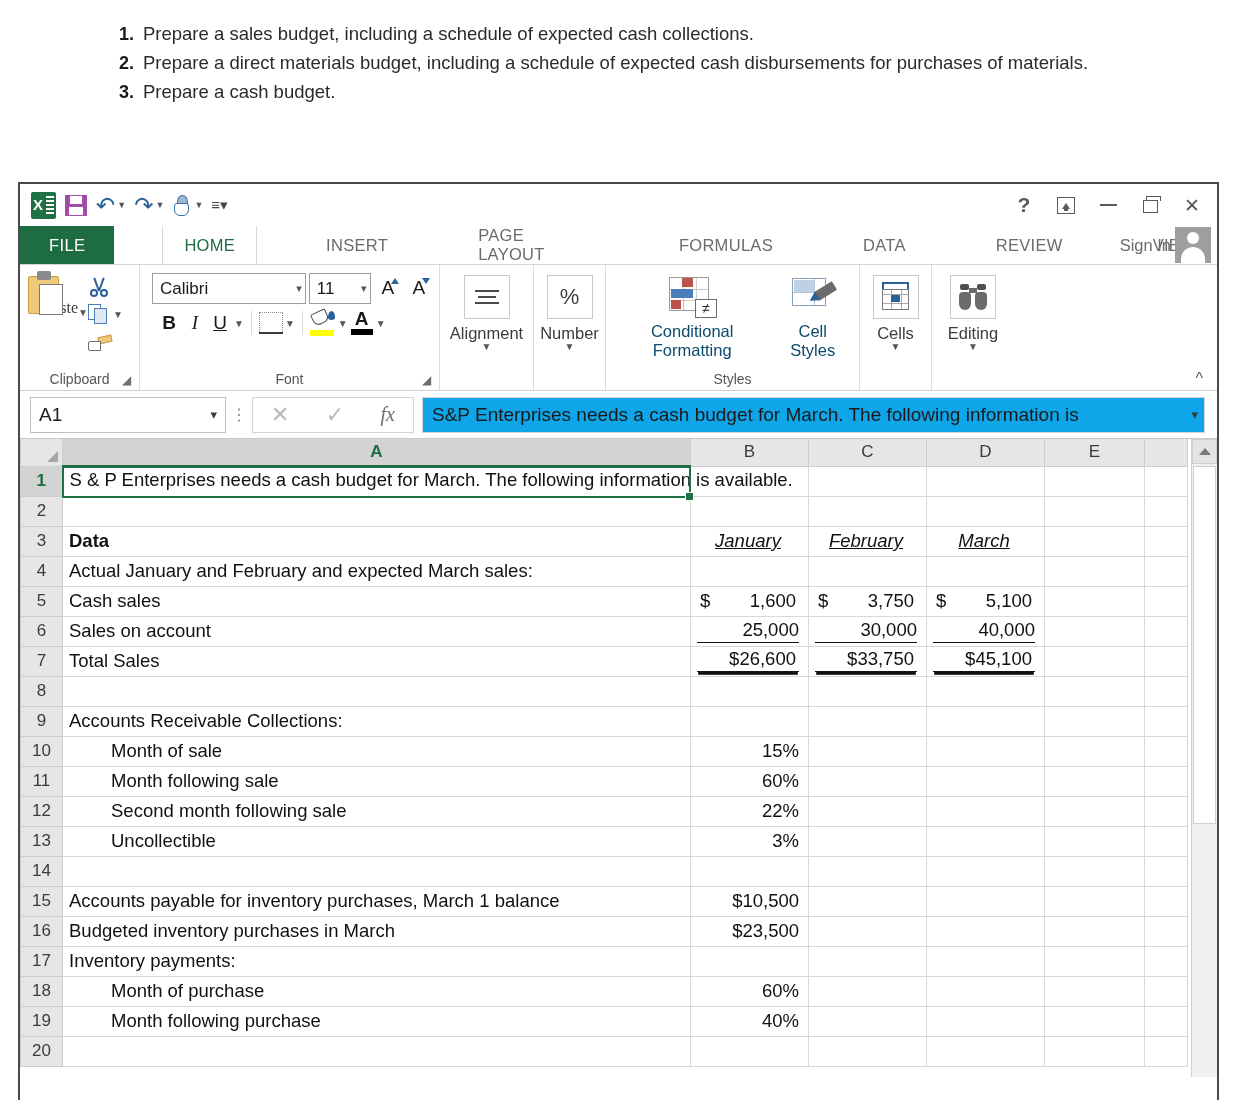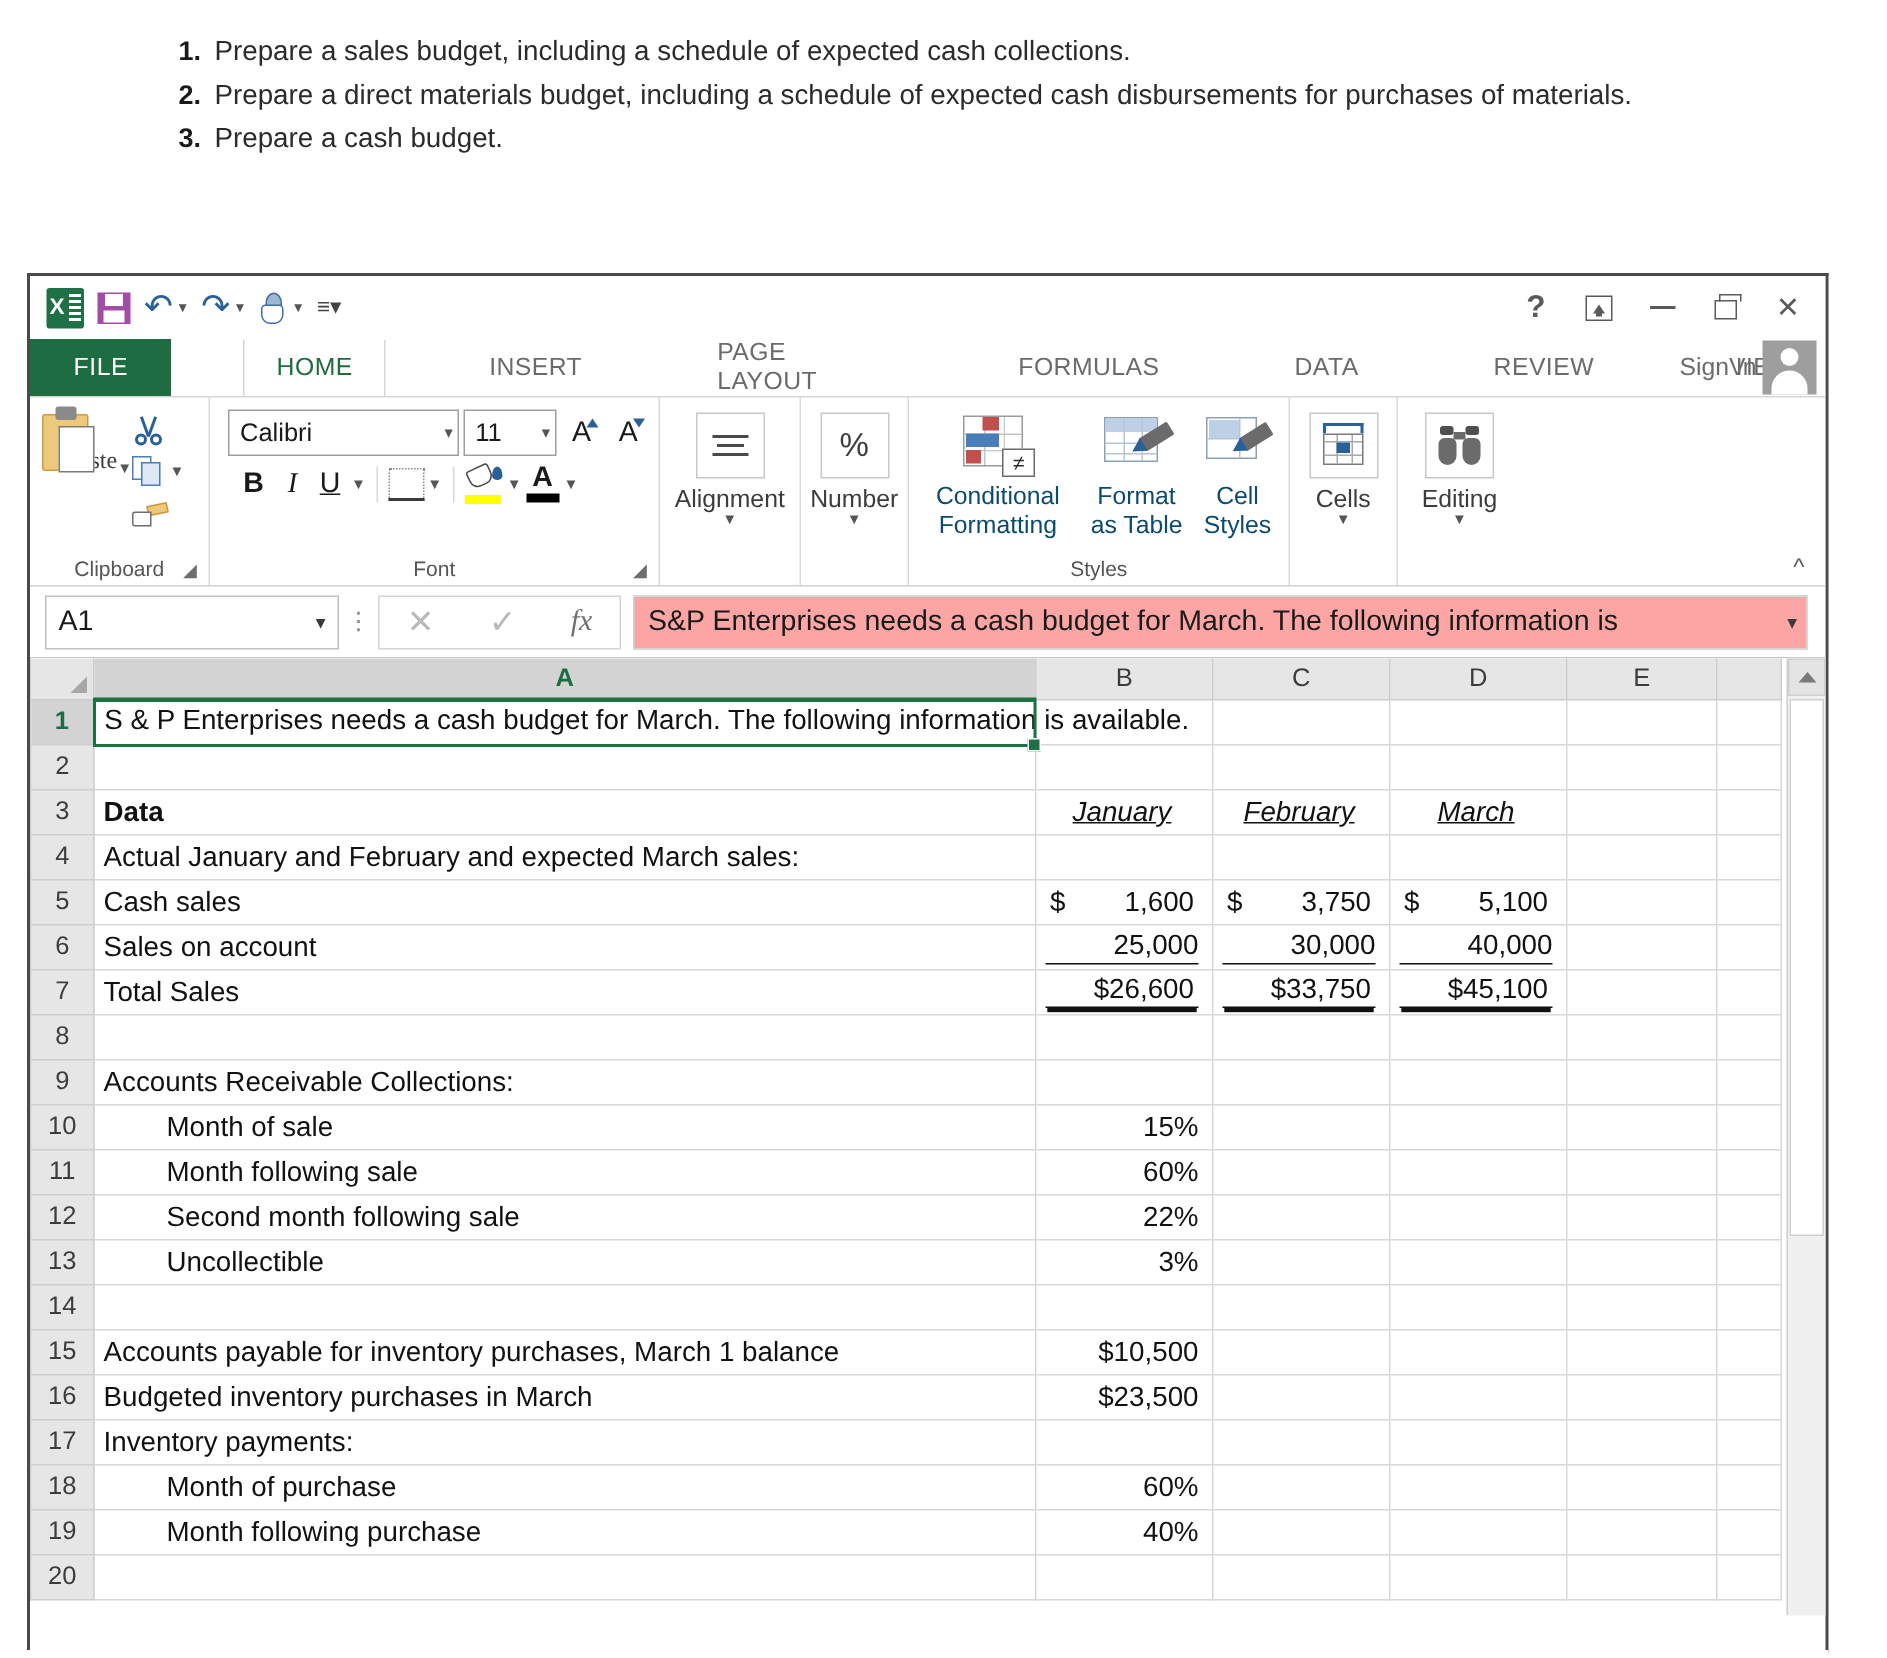--- a/index.html
+++ b/index.html
@@ -414,21 +414,21 @@
   .brush-ico .b {
     position: absolute; left: 0px; top: 7px;
     width: 13px; height: 10px;
     background: #ffffff;
     border: 1.4px solid #6e6e6e;
     border-radius: 2px 0 0 2px;
   }
 
   
   #grp-font { width: 300px; }
-  .font-row1 { display: flex; align-items: center; gap: 3px; padding: 4px 0 0 6px; }
+  .font-row1 { display: flex; align-items: flex-start; gap: 3px; padding: 4px 0 0 6px; }
   .combo {
     height: 31px;
     border: 1px solid #9e9e9e;
     background: #ffffff;
     display: flex;
     align-items: center;
     padding: 0 3px 0 7px;
     font-size: 17px;
     color: #1a1a1a;
     justify-content: space-between;
@@ -726,21 +726,21 @@
     border: 1px solid #d4d4d4;
     display: flex; align-items: center; justify-content: space-around;
     background: #ffffff;
   }
   .fb-x { color: #b9b9b9; font-size: 22px; }
   .fb-check { color: #b9b9b9; font-size: 22px; }
   .fb-fx { color: #6f6f6f; font-size: 20px; font-style: italic; font-family: "Liberation Serif", serif; }
   .fb-input {
     flex: 1; height: 36px;
     border: 1px solid #d4d4d4;
-    background: #fca5a5;
+    background: #0ea5e9;
     margin-left: 8px;
     display: flex; align-items: center;
     padding: 0 6px 0 9px;
     font-size: 19px; color: #1a1a1a;
     justify-content: space-between;
   }
   .fb-input .fb-caret { font-size: 13px; color: #3a3a3a; }
 
   
   .gridwrap {
@@ -1089,33 +1089,20 @@
           <span class="cf-ico">
             <span class="g"></span>
               <span class="r1"></span>
               <span class="b1"></span>
               <span class="r2"></span>
             <span class="neq">≠</span>
           </span>
           <span class="stxt">Conditional Formatting</span>
         </div>
         <div class="style-btn">
-          <span class="tbl-ico">
-            <span class="grid">
-                <span class="hdr"></span>
-                <span class="l1"></span>
-                <span class="l2"></span>
-                <span class="v1"></span>
-                <span class="v2"></span>
-              </span>
-            <span class="pen"></span>
-          </span>
-          <span class="stxt">Format as Table</span>
-        </div>
-        <div class="style-btn">
           <span class="cs-ico">
             <span class="grid">
                 <span class="sel"></span>
                 <span class="l1"></span>
                 <span class="v1"></span>
               </span>
             <span class="pen"></span>
           </span>
           <span class="stxt">Cell Styles</span>
         </div>

